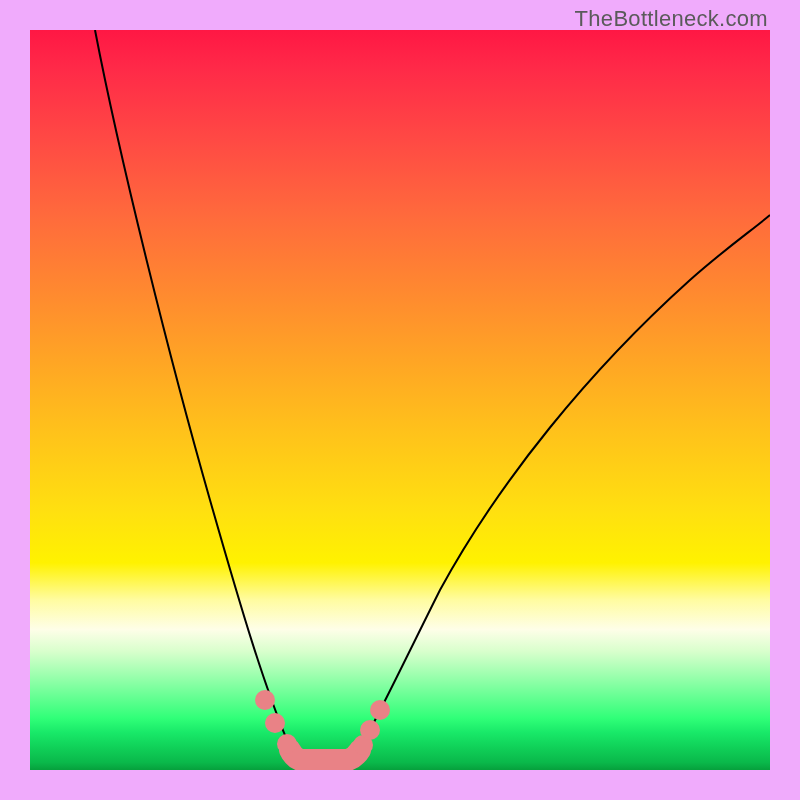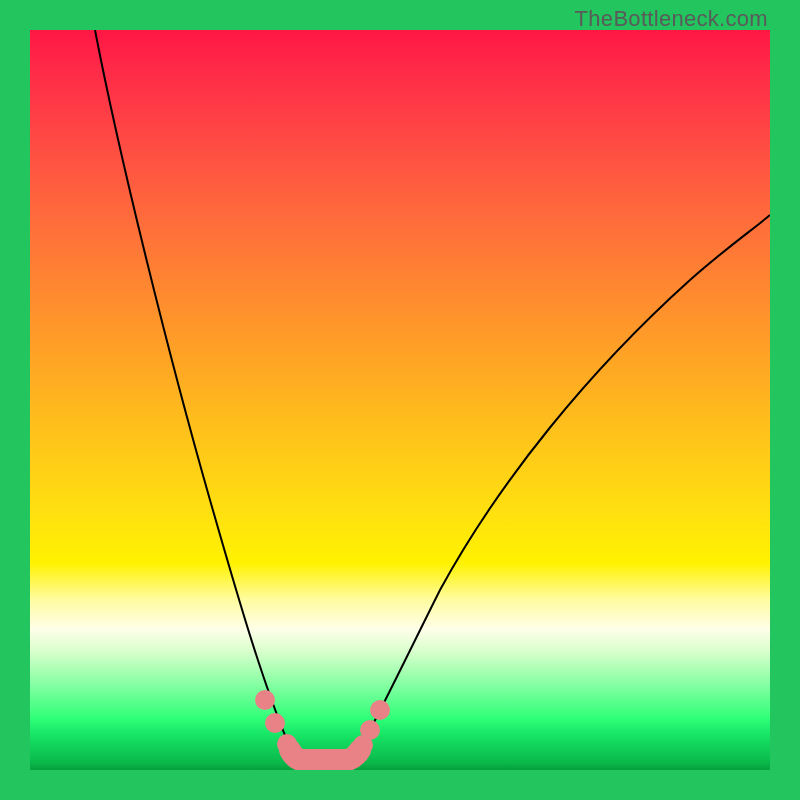--- a/index.html
+++ b/index.html
@@ -8,21 +8,21 @@
     width: 800px;
     height: 800px;
     background: #000;
     overflow: hidden;
     font-family: Arial, sans-serif;
   }
   .container {
     position: relative;
     width: 800px;
     height: 800px;
-    background: #22c55e;
+    background: #f0abfc;
   }
   .plot-area {
     position: absolute;
     left: 30px;
     top: 30px;
     width: 740px;
     height: 740px;
     background: linear-gradient(to bottom,
       #ff1744 0%,
       #ff2948 5%,

